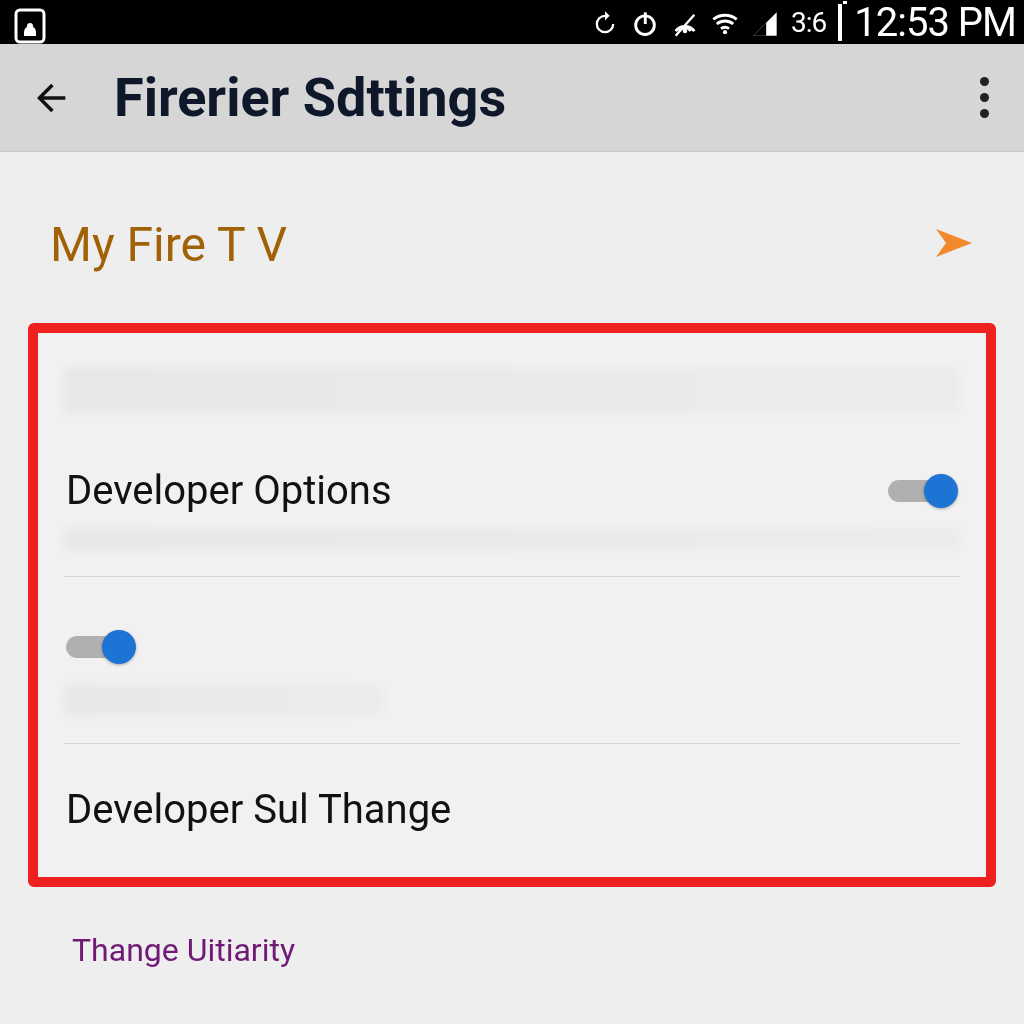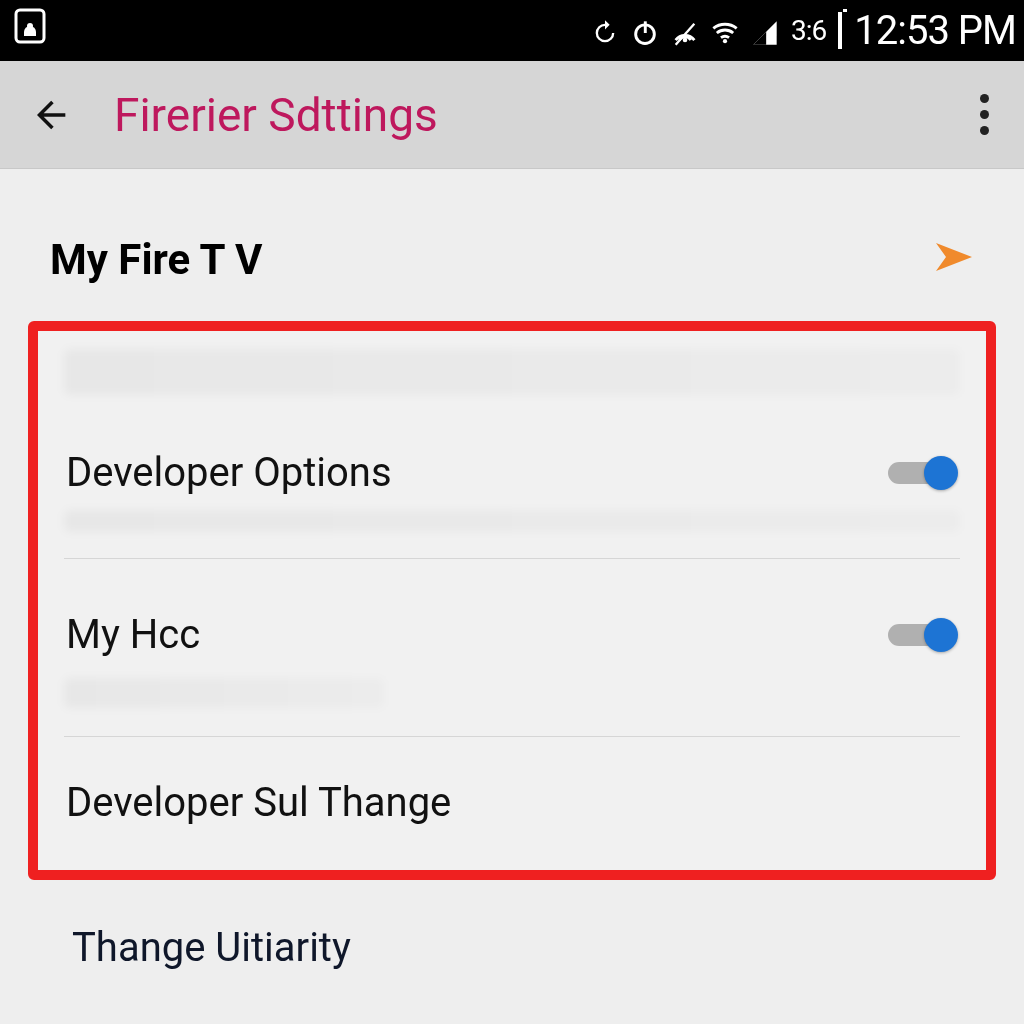--- a/index.html
+++ b/index.html
@@ -1,21 +1,21 @@
 <!DOCTYPE html>
 <html><head>
 <meta charset="utf-8">
 <style>
   * { box-sizing: border-box; margin: 0; padding: 0; }
   html, body { width: 1024px; height: 1024px; font-family: "Roboto", "Helvetica Neue", Arial, sans-serif; background: #eeeeee; overflow: hidden; }
   
   
   .status-bar {
     width: 100%;
-    height: 61px;
+    height: 44px;
     background: #000;
     color: #fff;
     display: flex;
     align-items: center;
     justify-content: flex-end;
     padding: 0 8px;
     font-size: 28px;
     gap: 12px;
   }
   .status-bar .left-icons {
@@ -48,23 +48,23 @@
     box-shadow: 0 2px 3px rgba(0,0,0,0.08);
   }
   .back-arrow {
     width: 44px; height: 44px;
     display: flex; align-items: center; justify-content: center;
     margin-right: 40px;
     cursor: pointer;
   }
   .back-arrow svg { width: 40px; height: 40px; }
   .app-title {
-    font-size: 46px;
-    font-weight: 400;
-    color: #be185d;
+    font-size: 54px;
+    font-weight: 700;
+    color: #0f172a;
     flex: 1;
   }
   .more-dots {
     width: 40px; height: 60px;
     display: flex; flex-direction: column; align-items: center; justify-content: center;
     gap: 7px;
     cursor: pointer;
   }
   .more-dots span {
     width: 9px; height: 9px; background: #222; border-radius: 50%;
@@ -77,33 +77,33 @@
     position: relative;
   }
   
   .section-row {
     display: flex;
     align-items: center;
     justify-content: space-between;
     padding: 6px 22px 6px 22px;
   }
   .section-label {
-    font-size: 42px;
-    font-weight: 700;
-    color: #000000;
+    font-size: 48px;
+    font-weight: 400;
+    color: #a16207;
   }
   .orange-arrow svg { width: 48px; height: 48px; }
   
   
   .highlight-box {
-    margin-top: 30px;
+    margin-top: 44px;
     border: 10px solid #ef2020;
     border-radius: 6px;
     background: #f1f1f1;
-    padding: 0 0 16px 0;
+    padding: 16px 0 16px 0;
   }
   .blur-placeholder {
     height: 46px;
     margin: 18px 26px 36px 26px;
     background: linear-gradient(90deg, rgba(0,0,0,0.04), rgba(0,0,0,0.02));
     filter: blur(4px);
     border-radius: 6px;
   }
   .blur-placeholder.small {
     width: 320px;
@@ -138,22 +138,22 @@
   }
   .toggle .knob {
     position: absolute;
     width: 34px; height: 34px; right: 0; top: 1px;
     background: #1d74d4; border-radius: 50%;
     box-shadow: 0 1px 3px rgba(0,0,0,0.3);
   }
   
   .footer-label {
     padding: 44px 44px 0 44px;
-    font-size: 40px;
-    color: #0f172a;
+    font-size: 32px;
+    color: #701a75;
     font-weight: 400;
   }
   
 </style>
 </head>
 <body>
 
 <div class="status-bar">
   <div class="left-icons">
     <svg viewBox="0 0 40 40">
@@ -233,21 +233,20 @@
       <div class="setting-label">Developer Options</div>
       <div class="toggle">
         <div class="track"></div>
           <div class="knob"></div>
       </div>
     </div>
     <div class="blur-placeholder" style="height:22px; margin-top:8px; margin-bottom:26px;"></div>
     <div class="divider"></div>
 
     <div class="setting-row" style="padding-top:52px;">
-      <div class="setting-label">My Hcc</div>
       <div class="toggle">
         <div class="track"></div>
           <div class="knob"></div>
       </div>
     </div>
     <div class="blur-placeholder small"></div>
     <div class="divider"></div>
 
     <div class="setting-row" style="padding-top:42px; padding-bottom:28px;">
       <div class="setting-label">Developer Sul Thange</div>

